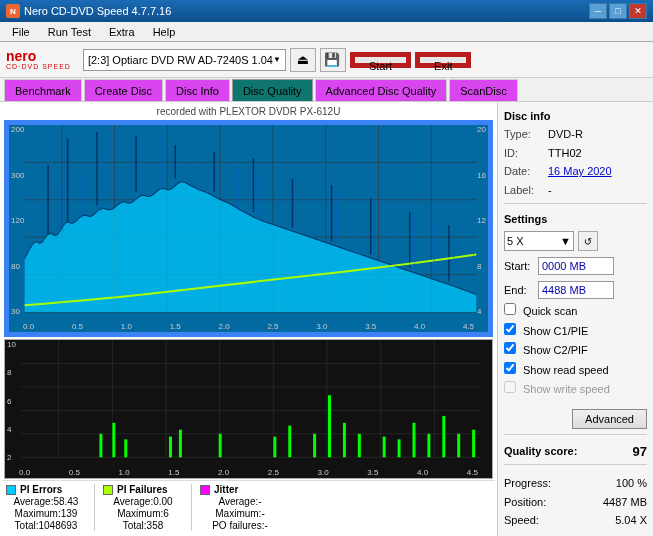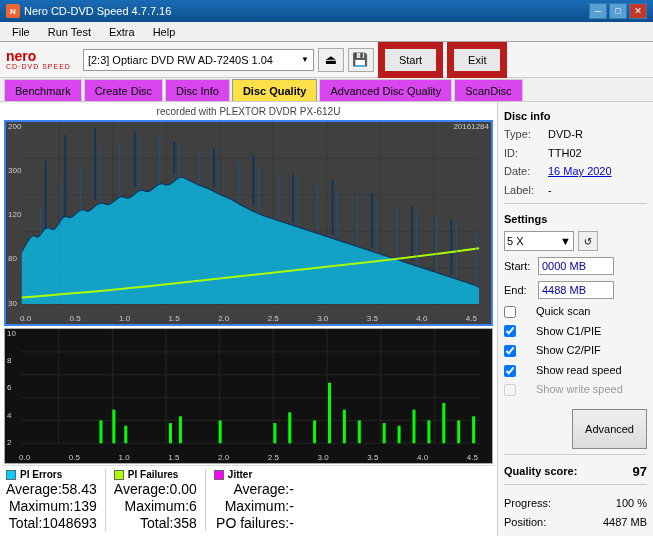--- a/index.html
+++ b/index.html
@@ -90,39 +90,38 @@
     }
     .drive-combo {
       display: flex;
       align-items: center;
       border: 1px solid #999;
       background: white;
       height: 22px;
       padding: 0 4px;
       min-width: 200px;
       font-size: 11px;
-      gap: 28px;
     }
     .drive-combo-arrow {
       margin-left: auto;
       font-size: 8px;
     }
     .toolbar-icon-btn {
       width: 26px; height: 24px;
       border: 1px solid #aaa;
       background: #f0f0f0;
       cursor: pointer;
       display: flex; align-items: center; justify-content: center;
       font-size: 13px;
     }
     .start-btn {
       background: #e8e8e8;
-      border: 7px solid #b91c1c;
+      border: 5px solid #b91c1c;
       padding: 3px 14px;
-      height: 36px;
+      height: 16px;
       cursor: pointer;
       font-size: 11px;
     }
     .tabs {
       background: #f0f0f0;
       border-bottom: 1px solid #ccc;
       height: 24px;
       display: flex;
       align-items: flex-end;
       padding: 0 4px;
@@ -132,23 +131,23 @@
       padding: 3px 10px;
       border: 1px solid #ccc;
       border-bottom: none;
       background: #d946ef;
       cursor: pointer;
       font-size: 11px;
       height: 22px;
       display: flex; align-items: center;
     }
     .tab.active {
-      background: #fde047;
+      background: #0f766e;
       border-color: #999;
-      font-weight: 700;
+      font-weight: 400;
     }
     .main-content {
       display: flex;
       height: calc(536px - 22px - 20px - 36px - 24px);
     }
     .chart-area {
       flex: 1;
       background: white;
       border-right: 1px solid #ccc;
       display: flex;
@@ -157,23 +156,23 @@
     }
     .chart-title {
       text-align: center;
       font-size: 10px;
       color: #444;
       padding: 2px 0;
     }
     .chart-upper {
       flex: 3;
       position: relative;
-      border: 2px solid #3b82f6;
+      border: 5px solid #3b82f6;
       margin: 1px 2px;
-      background: #404040;
+      background: #0369a1;
       overflow: hidden;
     }
     .chart-lower {
       flex: 2;
       position: relative;
       border: 1px solid #aaa;
       margin: 1px 2px;
       background: #111;
       overflow: hidden;
     }
@@ -197,22 +196,22 @@
       gap: 4px;
       font-weight: 600;
       font-size: 10px;
     }
     .stat-color-box {
       width: 10px; height: 10px;
       border: 1px solid #666;
     }
     .stat-row {
       display: flex;
-      justify-content: flex-end;
-      font-size: 14px;
+      justify-content: center;
+      font-size: 10px;
     }
     .sidebar {
       width: 155px;
       background: #f5f5f5;
       padding: 4px 6px;
       font-size: 11px;
       display: flex;
       flex-direction: column;
       gap: 2px;
       overflow-y: auto;
@@ -255,32 +254,32 @@
       background: white;
       height: 18px;
       padding: 0 3px;
       font-size: 11px;
       width: 76px;
       color: #000;
     }
     .input-field.blue-text { color: #0000aa; }
     .checkbox-row {
       display: flex;
-      align-items: center;
-      gap: 20px;
+      align-items: flex-start;
+      gap: 7px;
       font-size: 11px;
       line-height: 1.6;
     }
     .checkbox-row input[type="checkbox"] {
       width: 12px; height: 12px;
     }
     .advanced-btn {
       background: linear-gradient(to bottom, #f0f0f0, #dcdcdc);
       border: 1px solid #888;
-      padding: 13px 12px;
+      padding: 3px 12px;
       cursor: pointer;
       font-size: 11px;
       margin-top: 4px;
       align-self: flex-end;
     }
     .quality-row {
       display: flex;
       justify-content: space-between;
       align-items: center;
       font-size: 11px;
@@ -306,21 +305,21 @@
     .chart-svg {
       width: 100%;
       height: 100%;
     }
     .y-axis-labels {
       position: absolute;
       right: 2px;
       top: 0;
       bottom: 16px;
       display: flex;
-      flex-direction: row;
+      flex-direction: column;
       justify-content: space-between;
       font-size: 8px;
       color: #ccc;
     }
     .y-axis-labels-left {
       position: absolute;
       left: 2px;
       top: 0;
       bottom: 16px;
       display: flex;

